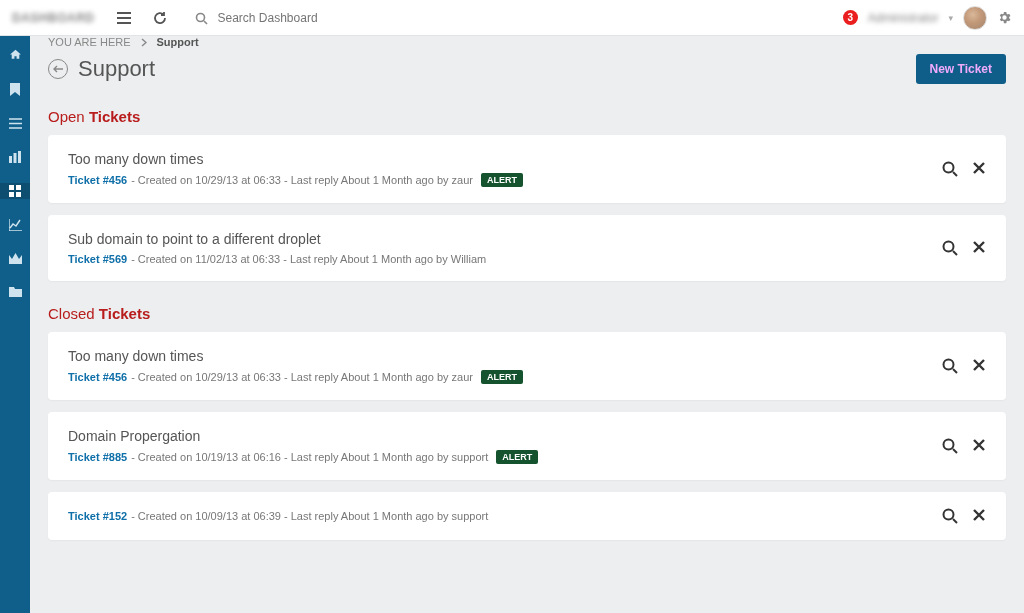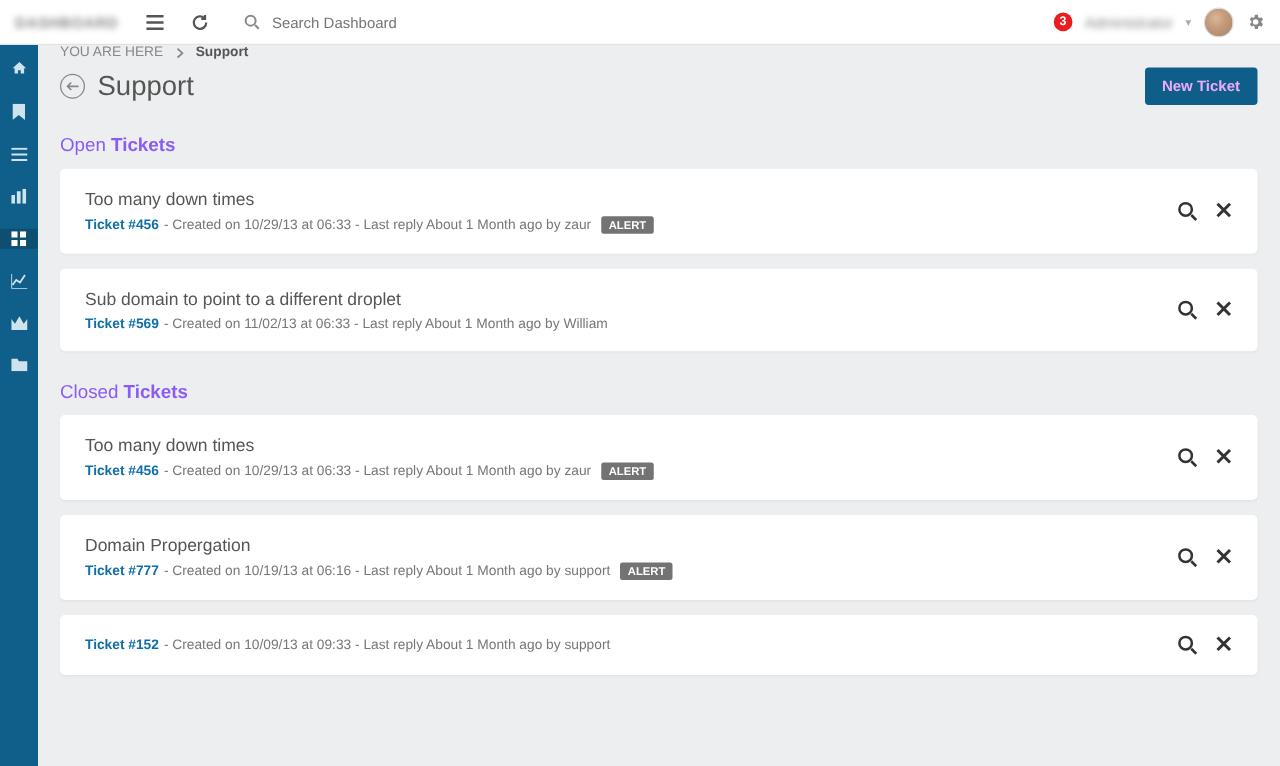--- a/index.html
+++ b/index.html
@@ -2,21 +2,21 @@
 <html><head>
 <meta charset="utf-8">
 <style>
   * { box-sizing: border-box; margin: 0; padding: 0; }
   body { font-family: -apple-system, "Helvetica Neue", Arial, sans-serif; background: #eceeef; color: #555; font-size: 13px; width: 1024px; height: 613px; overflow: hidden; }
   
   
   .topbar { position: fixed; top:0; left:0; right:0; height:36px; background:#fff; border-bottom:1px solid #e1e4e6; display:flex; align-items:center; padding:0 12px; z-index:10; }
   .logo { font-weight:600; color:#888; letter-spacing:0.5px; filter: blur(2.5px); font-size:12px; }
   .tb-icon { margin-left:22px; color:#555; cursor:pointer; display:flex; align-items:center; }
-  .tb-search-wrap { display:flex; align-items:flex-start; margin-left:28px; color:#888; }
+  .tb-search-wrap { display:flex; align-items:flex-end; margin-left:28px; color:#888; }
   .tb-search-wrap input { border:none; outline:none; margin-left:10px; font-size:12px; color:#888; width:180px; background:transparent; }
   .tb-right { margin-left:auto; display:flex; align-items:center; gap:10px; }
   .notif-badge { background:#ea1e1e; color:#fff; border-radius:50%; width:15px; height:15px; font-size:10px; display:flex; align-items:center; justify-content:center; font-weight:600; }
   .username { filter: blur(2.5px); color:#888; font-size:12px; }
   .avatar { width:24px; height:24px; border-radius:50%; background: radial-gradient(circle at 40% 35%, #d9b89a 0%, #c39a7a 40%, #a5836a 100%); border:1px solid #ddd; }
   .gear { color:#888; cursor:pointer; }
   .chev { color:#aaa; font-size:9px; }
 
   
   .sidebar { position:fixed; top:36px; bottom:0; left:0; width:30px; background:#105f8a; display:flex; flex-direction:column; align-items:center; padding-top:10px; gap:18px; z-index:5; }
@@ -26,29 +26,29 @@
   
   .content { padding: 36px 18px 18px 48px; }
   .breadcrumb { color:#888; font-size:11px; display:flex; align-items:center; gap:10px; margin-bottom:6px; }
   .breadcrumb .cur { color:#555; font-weight:600; }
   .page-title-row { display:flex; align-items:center; justify-content:space-between; }
   .page-title { display:flex; align-items:center; gap:10px; }
   .page-title h1 { font-weight:300; color:#555; font-size:22px; }
   .back-circle { width:20px; height:20px; border:1.5px solid #888; border-radius:50%; display:flex; align-items:center; justify-content:center; color:#888; font-size:11px; cursor:pointer;}
   .new-ticket-btn { background:#0f5e8a; color:#f0abfc; border:none; padding:8px 14px; border-radius:3px; font-size:12px; font-weight:600; cursor:pointer; }
   
-  .section-heading { color:#8b5cf6; font-size:15px; font-weight:300; margin-top:24px; margin-bottom:10px; }
+  .section-heading { color:#b91c1c; font-size:15px; font-weight:300; margin-top:24px; margin-bottom:10px; }
   .section-heading strong { font-weight:600; }
   
   .ticket-card { background:#fff; border-radius:4px; padding:16px 20px; margin-bottom:12px; display:flex; align-items:center; box-shadow:0 1px 2px rgba(0,0,0,0.04); }
   .ticket-main { flex:1; }
   .ticket-title { color:#555; font-size:14px; font-weight:400; margin-bottom:6px; }
   .ticket-meta { font-size:11px; color:#777; display:flex; align-items:center; gap:4px; flex-wrap:wrap;}
   .ticket-id { color:#0f6fa8; font-weight:600; }
-  .alert-badge { background:#737373; color:#fff; font-size:9px; font-weight:700; padding:2px 6px; border-radius:2px; margin-left:4px;}
+  .alert-badge { background:#14532d; color:#fff; font-size:9px; font-weight:700; padding:2px 6px; border-radius:2px; margin-left:4px;}
   .ticket-actions { display:flex; gap:14px; color:#333; font-size:15px; }
   .ticket-actions span { cursor:pointer; }
   
   svg { display:block; }
 </style>
 </head>
 <body>
 
 <div class="topbar">
   <span class="logo">DASHBOARD</span>
@@ -226,21 +226,21 @@
             <svg width="14" height="14" viewBox="0 0 14 14">
               <path d="M2 2l10 10M12 2 2 12" stroke="#333" stroke-width="2.4"></path>
             </svg>
           </span>
         </div>
       </div>
       <div class="ticket-card">
         <div class="ticket-main">
           <div class="ticket-title">Domain Propergation</div>
           <div class="ticket-meta">
-            <span class="ticket-id">Ticket #777</span>
+            <span class="ticket-id">Ticket #885</span>
             <span> - Created on 10/19/13 at 06:16 - Last reply About 1 Month ago by support</span>
             <span class="alert-badge">ALERT</span>
           </div>
         </div>
         <div class="ticket-actions">
           <span>
             <svg width="16" height="16" viewBox="0 0 16 16">
               <circle cx="6.5" cy="6.5" r="5" fill="none" stroke="#333" stroke-width="2"></circle>
               <path d="M11 11l4 4" stroke="#333" stroke-width="2"></path>
             </svg>
@@ -249,21 +249,21 @@
             <svg width="14" height="14" viewBox="0 0 14 14">
               <path d="M2 2l10 10M12 2 2 12" stroke="#333" stroke-width="2.4"></path>
             </svg>
           </span>
         </div>
       </div>
       <div class="ticket-card">
         <div class="ticket-main">
           <div class="ticket-meta">
             <span class="ticket-id">Ticket #152</span>
-            <span> - Created on 10/09/13 at 09:33 - Last reply About 1 Month ago by support</span>
+            <span> - Created on 10/09/13 at 06:39 - Last reply About 1 Month ago by support</span>
           </div>
         </div>
         <div class="ticket-actions">
           <span>
             <svg width="16" height="16" viewBox="0 0 16 16">
               <circle cx="6.5" cy="6.5" r="5" fill="none" stroke="#333" stroke-width="2"></circle>
               <path d="M11 11l4 4" stroke="#333" stroke-width="2"></path>
             </svg>
           </span>
           <span>

